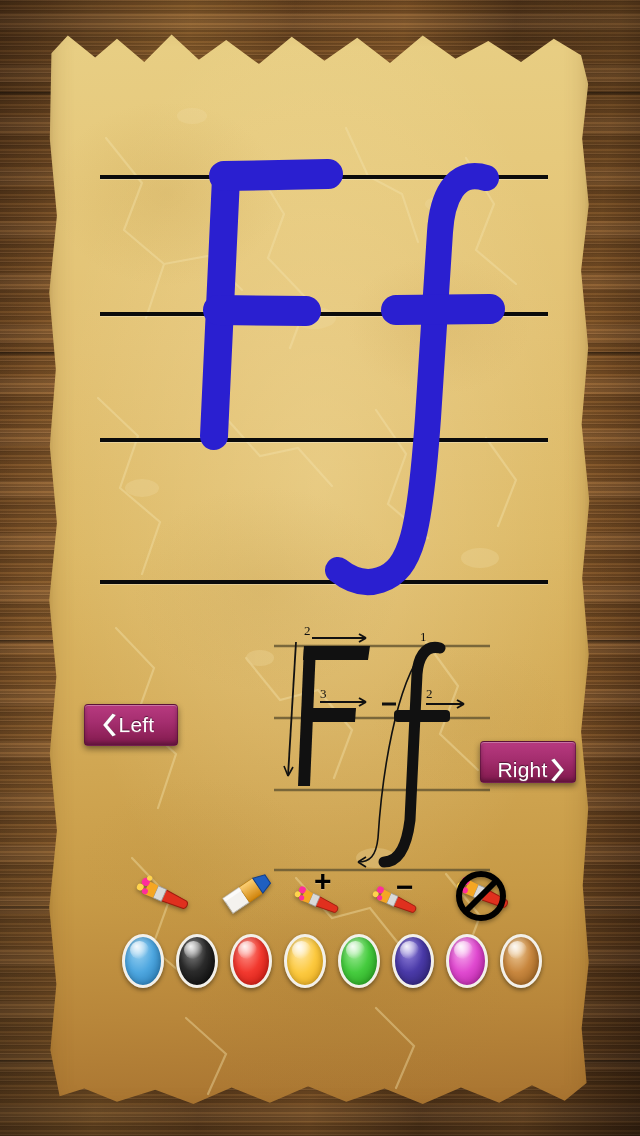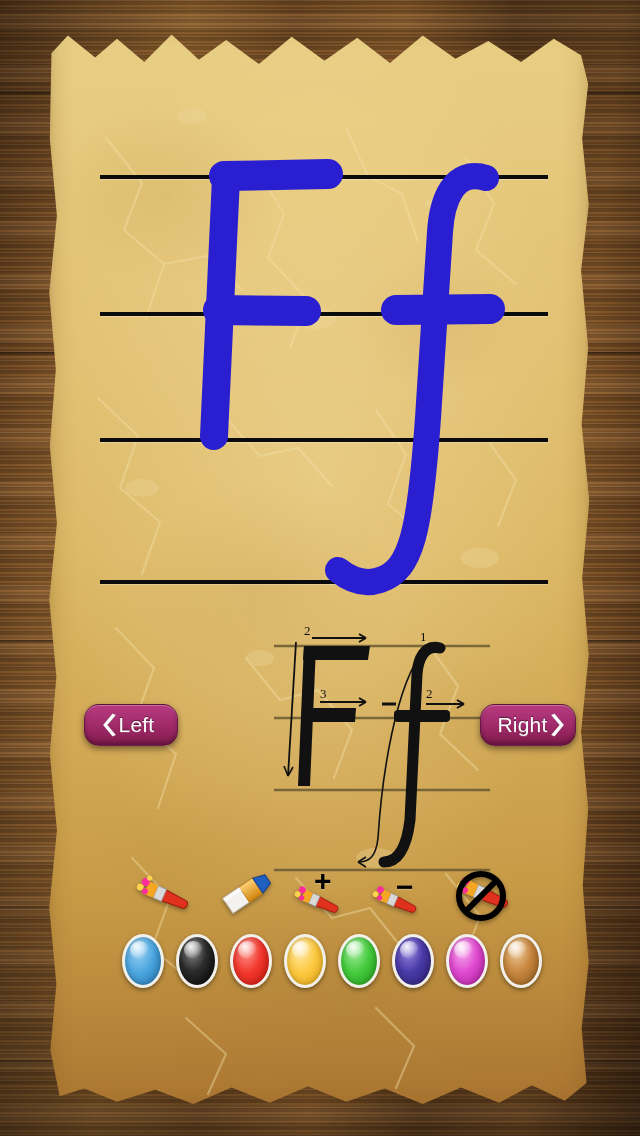--- a/index.html
+++ b/index.html
@@ -85,36 +85,36 @@
   }
 
   
   #trace-letter{ position:absolute; left:0; top:0; pointer-events:none; }
 
   
   #stroke-guide{ position:absolute; left:228px; top:606px; }
 
   
   .nav-btn{
-    position:absolute; height:42px; border-radius:15px;
+    position:absolute; height:42px; border-radius:4px;
     background:linear-gradient(180deg,#b83a80 0%,#a52e6f 42%,#8f2159 78%,#7d1a4c 100%);
     border:1px solid rgba(60,10,38,.55);
     box-shadow: 0 3px 6px rgba(0,0,0,.45),
                 inset 0 1px 0 rgba(255,255,255,.30),
                 inset 0 -2px 4px rgba(0,0,0,.28);
     display:flex; align-items:center; justify-content:center; 
     cursor:pointer; user-select:none;
   }
   .nav-btn .nav-label{
     color:#ffffff; font-size:21px; font-weight:400; letter-spacing:.2px;
     text-shadow:0 -1px 1px rgba(0,0,0,.5), 0 1px 0 rgba(255,255,255,.12);
     font-family:"Liberation Sans", sans-serif;
   }
   #btn-left{ left:84px; top:704px; width:94px; padding-right:6px; }
-  #btn-right{ left:480px; top:704px; width:96px; padding-left:6px; }
+  #btn-right{ left:480px; top:741px; width:96px; padding-left:6px;align-items:flex-end; }
   .chev{ display:block; }
 
   
   .tool{
     position:absolute; width:62px; height:58px; cursor:pointer;
     display:flex; align-items:center; justify-content:center;
   }
   .tool svg{ display:block; filter:drop-shadow(0 2px 2px rgba(0,0,0,.35)); }
   .tool-sign{
     position:absolute; color:#000; font-weight:bold; line-height:1;

